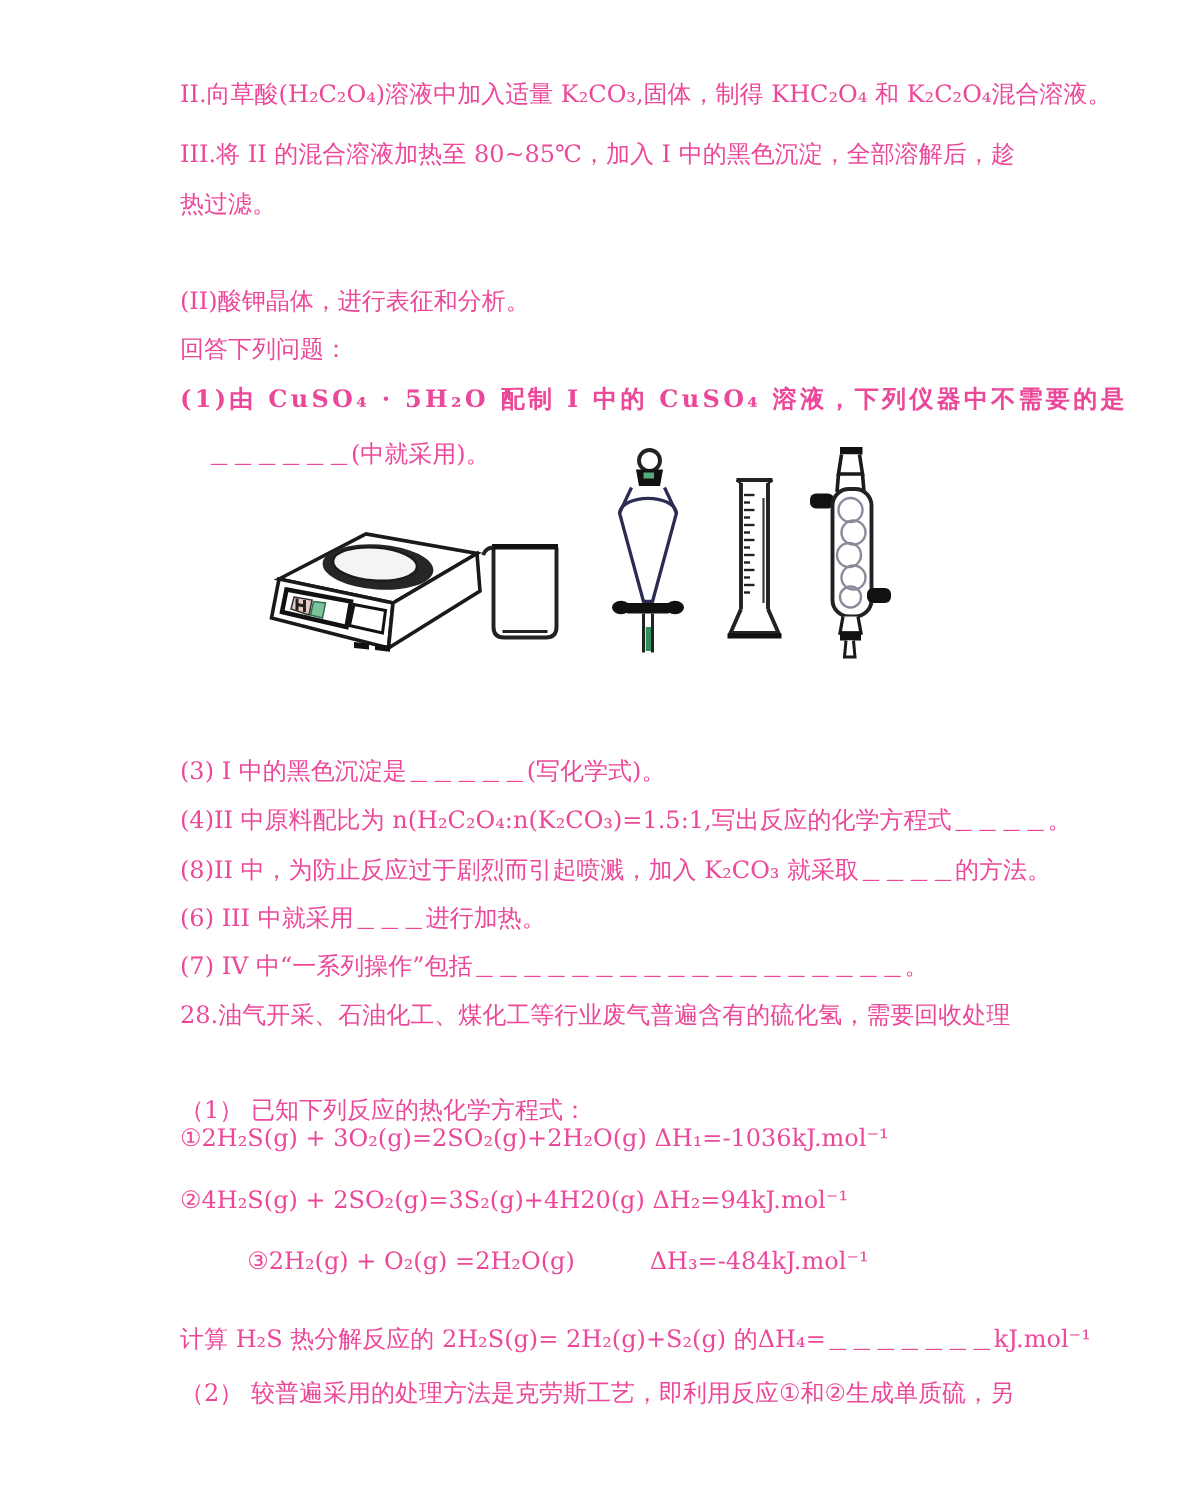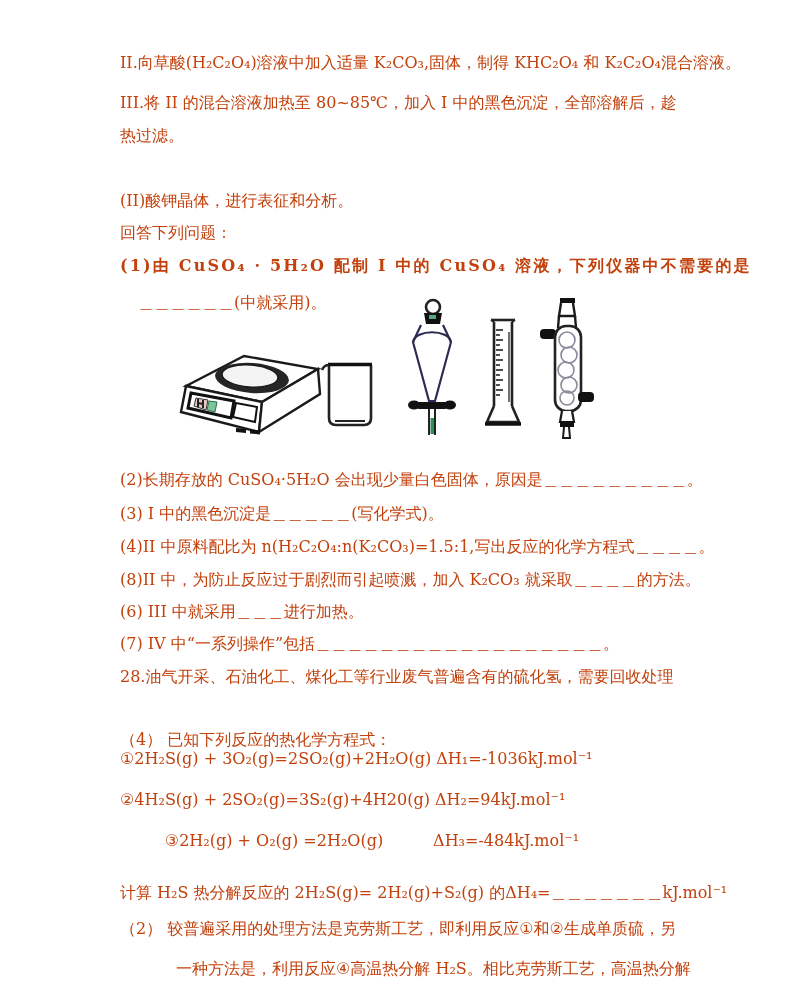--- a/index.html
+++ b/index.html
@@ -15,21 +15,21 @@
     overflow: hidden;
     font-family: "DejaVu Serif", "DejaVu Sans", "Liberation Serif", serif;
     color: #1c1c1c;
   }
   .line {
     position: absolute;
     left: 120px;
     font-size: 16px;
     line-height: 22px;
     white-space: nowrap;
-    color: #c2410c;
+    color: #ec4899;
   }
   .spread { letter-spacing: 2.2px; font-weight: bold; }
   .indent1 { left: 138px; }
   .indent2 { left: 176px; }
   .eq-row .eq {
     display: inline-block;
     min-width: 308px;
     text-align: center;
   }
   .figure {
@@ -135,40 +135,38 @@
         <circle cx="34" cy="89" r="8"></circle>
         <circle cx="32" cy="102" r="7"></circle>
       </g>
       <rect x="43" y="96" width="16" height="10" rx="4" fill="#111111"></rect>
       <path d="M27,115 L25,126 L39,126 L37,115" fill="#ffffff" stroke="#1a1a1a" stroke-width="2.2"></path>
       <rect x="25" y="125" width="14" height="6" fill="#111111"></rect>
       <path d="M29,131 L28,142 L35,142 L34,131" fill="#ffffff" stroke="#1a1a1a" stroke-width="2"></path>
     </svg>
   </div>
 
-  <p class="line" style="top:453px">(2)长期存放的 CuSO₄·5H₂O 会出现少量白色固体，原因是＿＿＿＿＿＿＿＿＿。</p>
   <p class="line" style="top:487px">(3) I 中的黑色沉淀是＿＿＿＿＿(写化学式)。</p>
   <p class="line" style="top:520px">(4)II 中原料配比为 n(H₂C₂O₄:n(K₂CO₃)=1.5:1,写出反应的化学方程式＿＿＿＿。</p>
   <p class="line" style="top:553px">(8)II 中，为防止反应过于剧烈而引起喷溅，加入 K₂CO₃ 就采取＿＿＿＿的方法。</p>
   <p class="line" style="top:585px">(6) III 中就采用＿＿＿进行加热。</p>
   <p class="line" style="top:617px">(7) IV 中“一系列操作”包括＿＿＿＿＿＿＿＿＿＿＿＿＿＿＿＿＿＿。</p>
 
   <p class="line" style="top:650px">28.油气开采、石油化工、煤化工等行业废气普遍含有的硫化氢，需要回收处理</p>
-  <p class="line" style="top:713px">（4）  已知下列反应的热化学方程式：</p>
+  <p class="line" style="top:713px">（1）  已知下列反应的热化学方程式：</p>
 
   <div class="line eq-row" style="top:748px">
     <span class="eq">①2H₂S(g) + 3O₂(g)=2SO₂(g)+2H₂O(g)</span>
     <span class="dh">ΔH₁=-1036kJ.mol⁻¹</span>
   </div>
   <div class="line eq-row" style="top:789px">
     <span class="eq">②4H₂S(g) + 2SO₂(g)=3S₂(g)+4H20(g)</span>
     <span class="dh">ΔH₂=94kJ.mol⁻¹</span>
   </div>
   <div class="line eq-row" style="top:830px">
     <span class="eq">③2H₂(g)  +  O₂(g)  =2H₂O(g)</span>
     <span class="dh">ΔH₃=-484kJ.mol⁻¹</span>
   </div>
 
   <p class="line" style="top:866px">计算 H₂S 热分解反应的 2H₂S(g)=  2H₂(g)+S₂(g)  的ΔH₄=＿＿＿＿＿＿＿kJ.mol⁻¹</p>
   <p class="line" style="top:902px">（2）  较普遍采用的处理方法是克劳斯工艺，即利用反应①和②生成单质硫，另</p>
-  <p class="line indent2" style="top:942px">一种方法是，利用反应④高温热分解 H₂S。相比克劳斯工艺，高温热分解</p>
 
 </div>
 
 </body></html>

